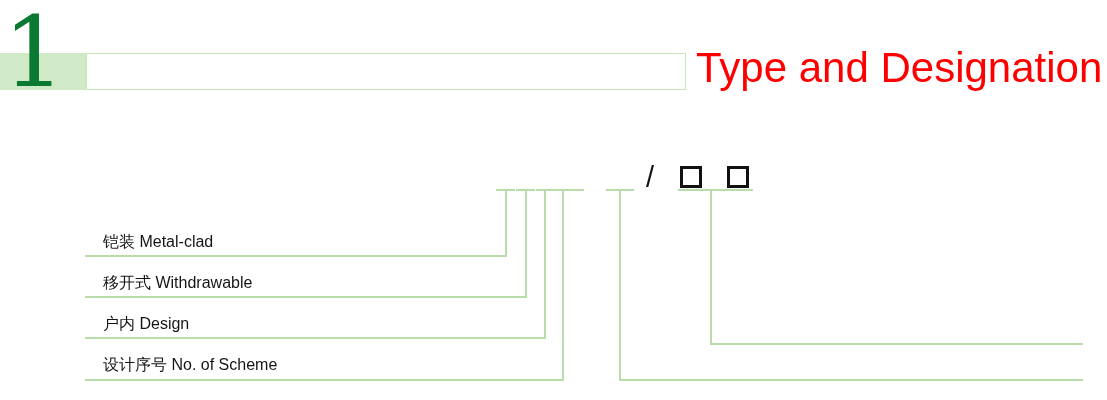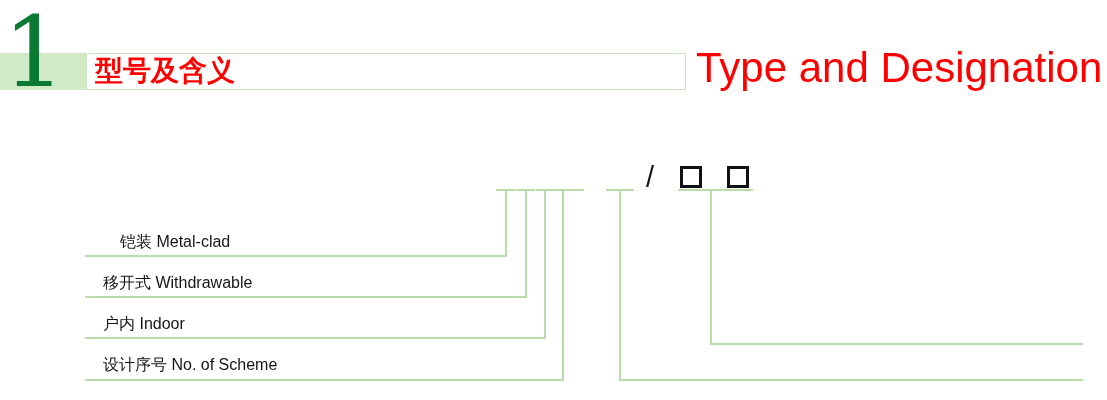--- a/index.html
+++ b/index.html
@@ -61,48 +61,47 @@
   }
 </style>
 </head>
 <body>
 
 <div id="page">
 
   <div class="band"></div>
   <div class="title-box"></div>
   <div class="section-number">1</div>
-  <div class="title-cn">型号及含义</div>
   <div class="title-en">Type and Designation</div>
 
   <div class="slash">/</div>
   <div class="ph-box b1"></div>
   <div class="ph-box b2"></div>
 
   <div class="hline" style="left:496px;top:189px;width:19px"></div>
   <div class="hline" style="left:516px;top:189px;width:19px"></div>
   <div class="hline" style="left:536px;top:189px;width:19px"></div>
   <div class="hline" style="left:555px;top:189px;width:29px"></div>
   <div class="hline" style="left:606px;top:189px;width:28px"></div>
   <div class="hline" style="left:678px;top:189px;width:75px"></div>
 
   <div class="vline" style="left:505px;top:189px;height:68px"></div>
   <div class="vline" style="left:525px;top:189px;height:109px"></div>
   <div class="vline" style="left:544px;top:189px;height:150px"></div>
   <div class="vline" style="left:562px;top:189px;height:192px"></div>
   <div class="vline" style="left:619px;top:189px;height:192px"></div>
   <div class="vline" style="left:710px;top:189px;height:156px"></div>
 
-  <div class="lbl" style="left:120px;top:232px">铠装 Metal-clad</div>
+  <div class="lbl" style="left:103px;top:232px">铠装 Metal-clad</div>
   <div class="hline" style="left:85px;top:255px;width:422px"></div>
 
   <div class="lbl" style="left:103px;top:273px">移开式 Withdrawable</div>
   <div class="hline" style="left:85px;top:296px;width:442px"></div>
 
-  <div class="lbl" style="left:103px;top:314px">户内 Indoor</div>
+  <div class="lbl" style="left:103px;top:314px">户内 Design</div>
   <div class="hline" style="left:85px;top:337px;width:461px"></div>
 
   <div class="lbl" style="left:103px;top:355px">设计序号 No. of Scheme</div>
   <div class="hline" style="left:85px;top:379px;width:479px"></div>
 
   <div class="hline" style="left:711px;top:343px;width:372px"></div>
 
   <div class="hline" style="left:620px;top:379px;width:463px"></div>
 
 </div>

